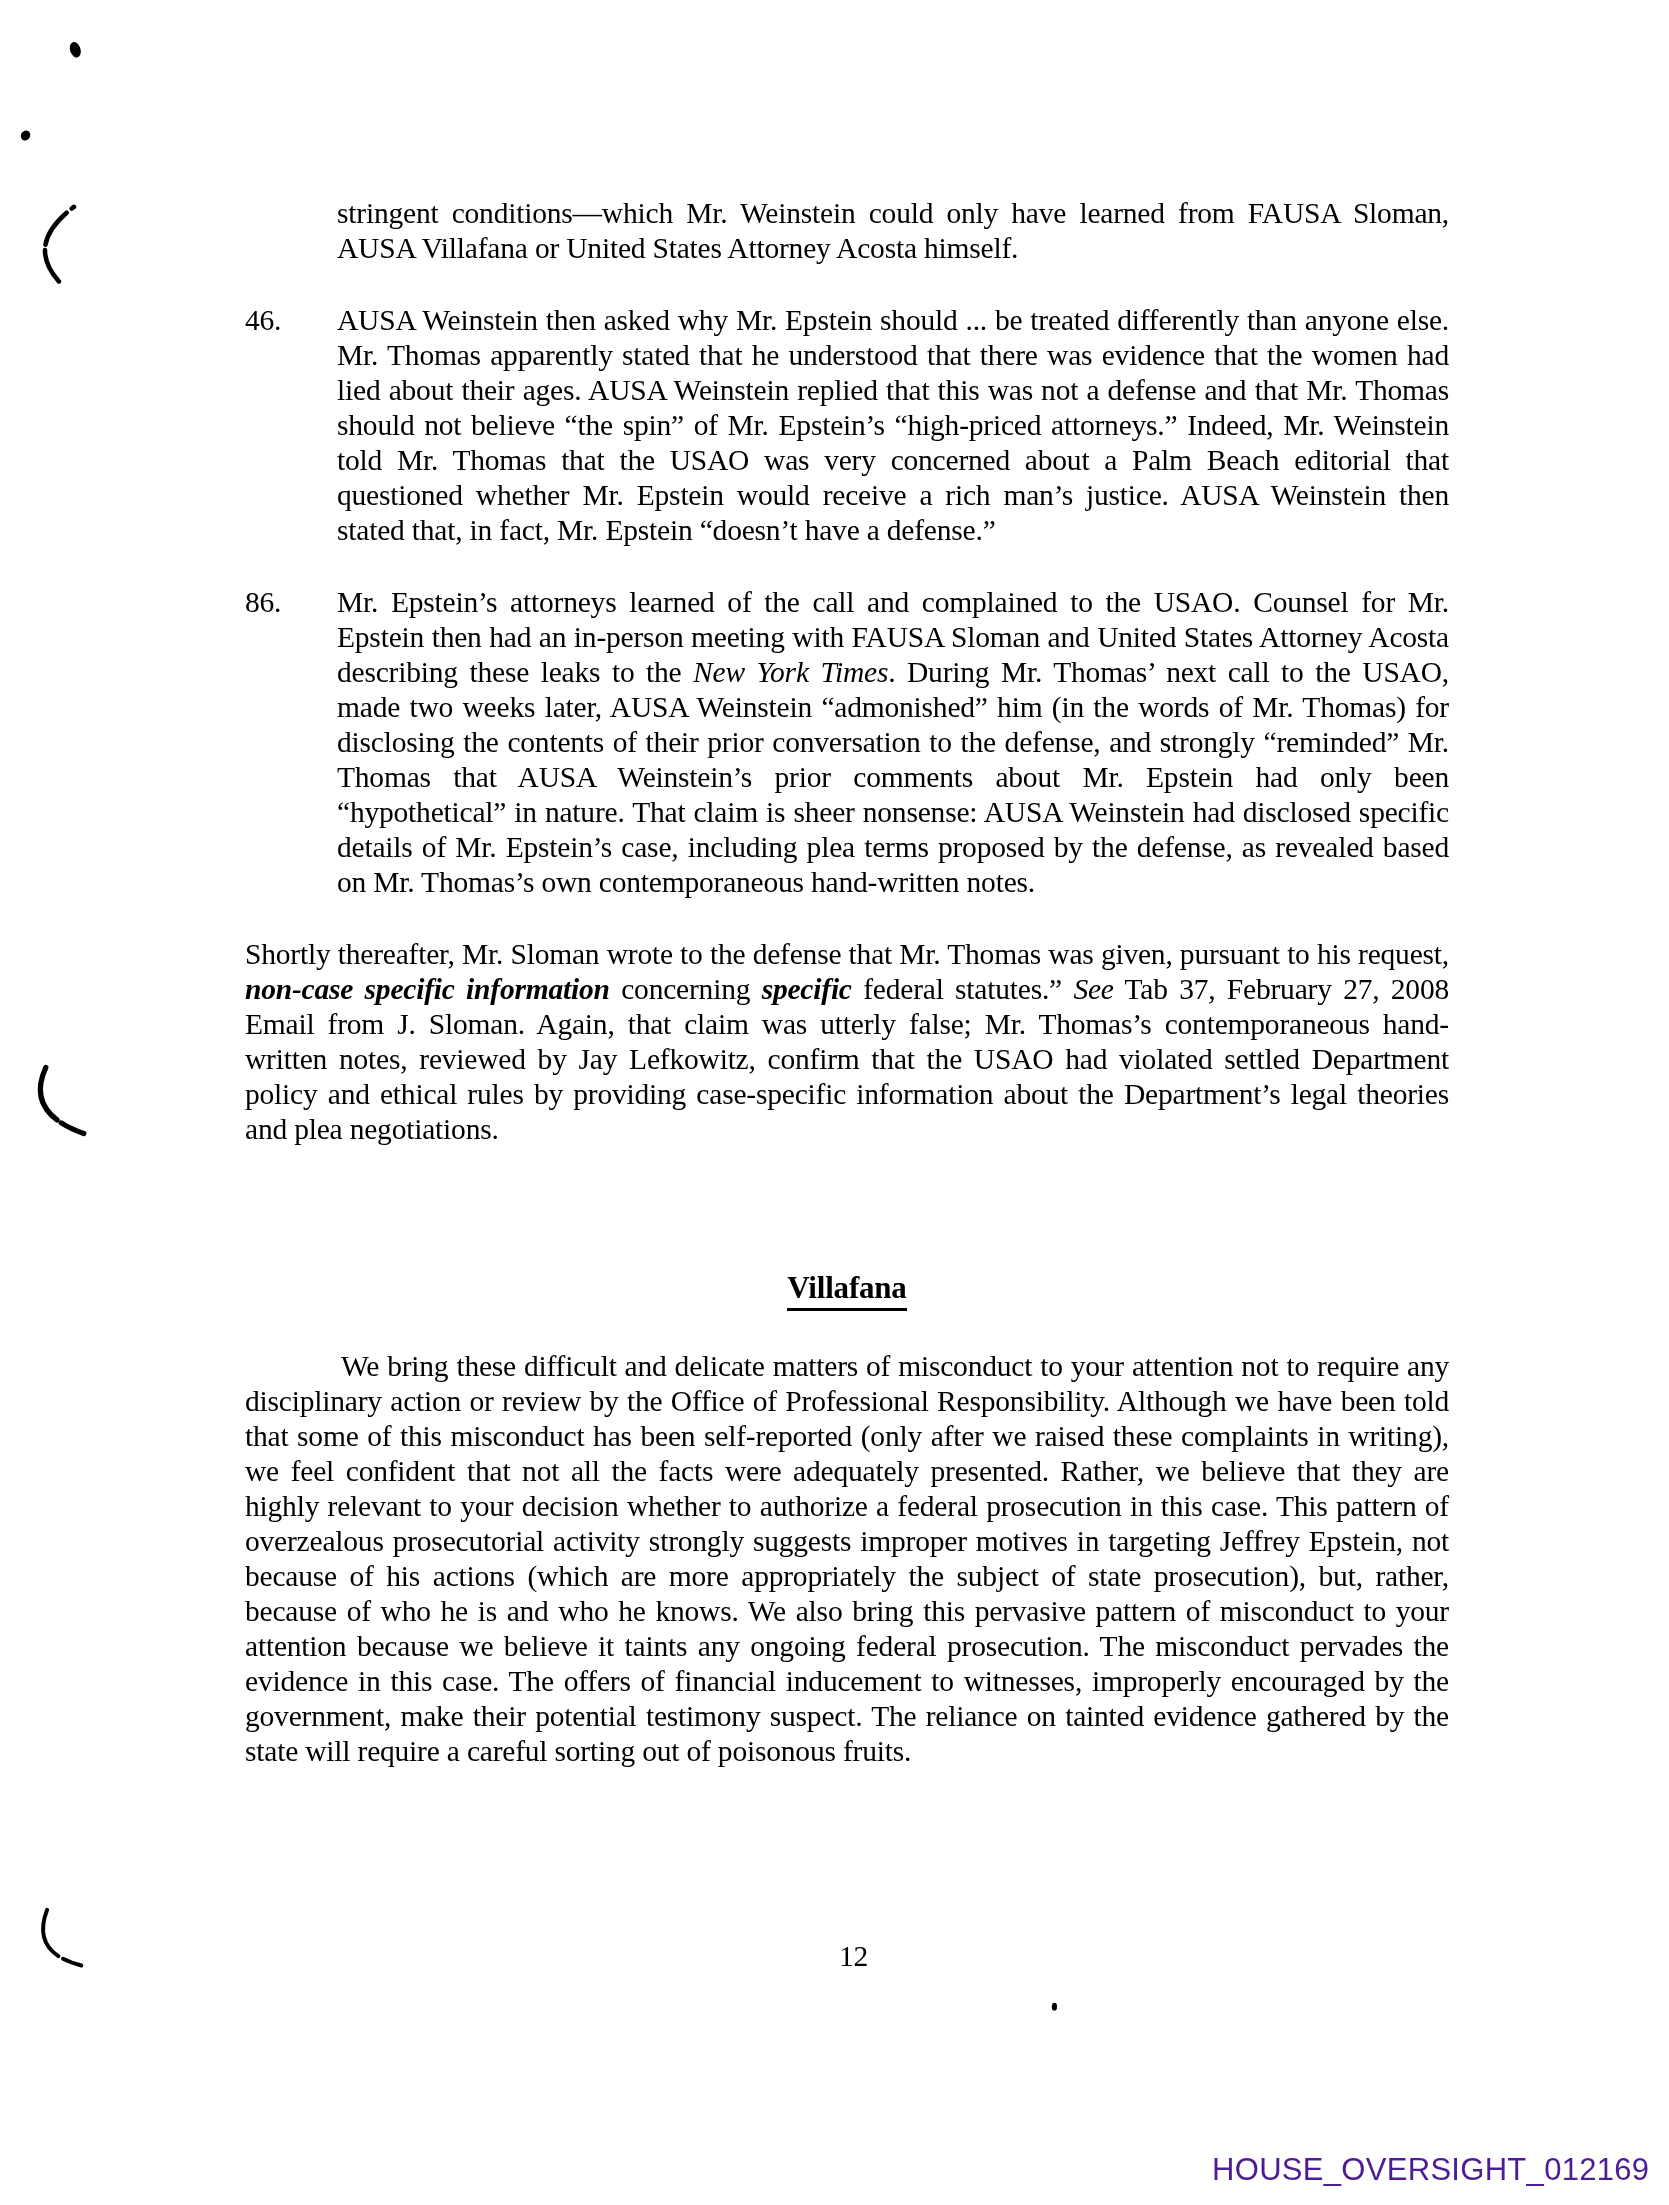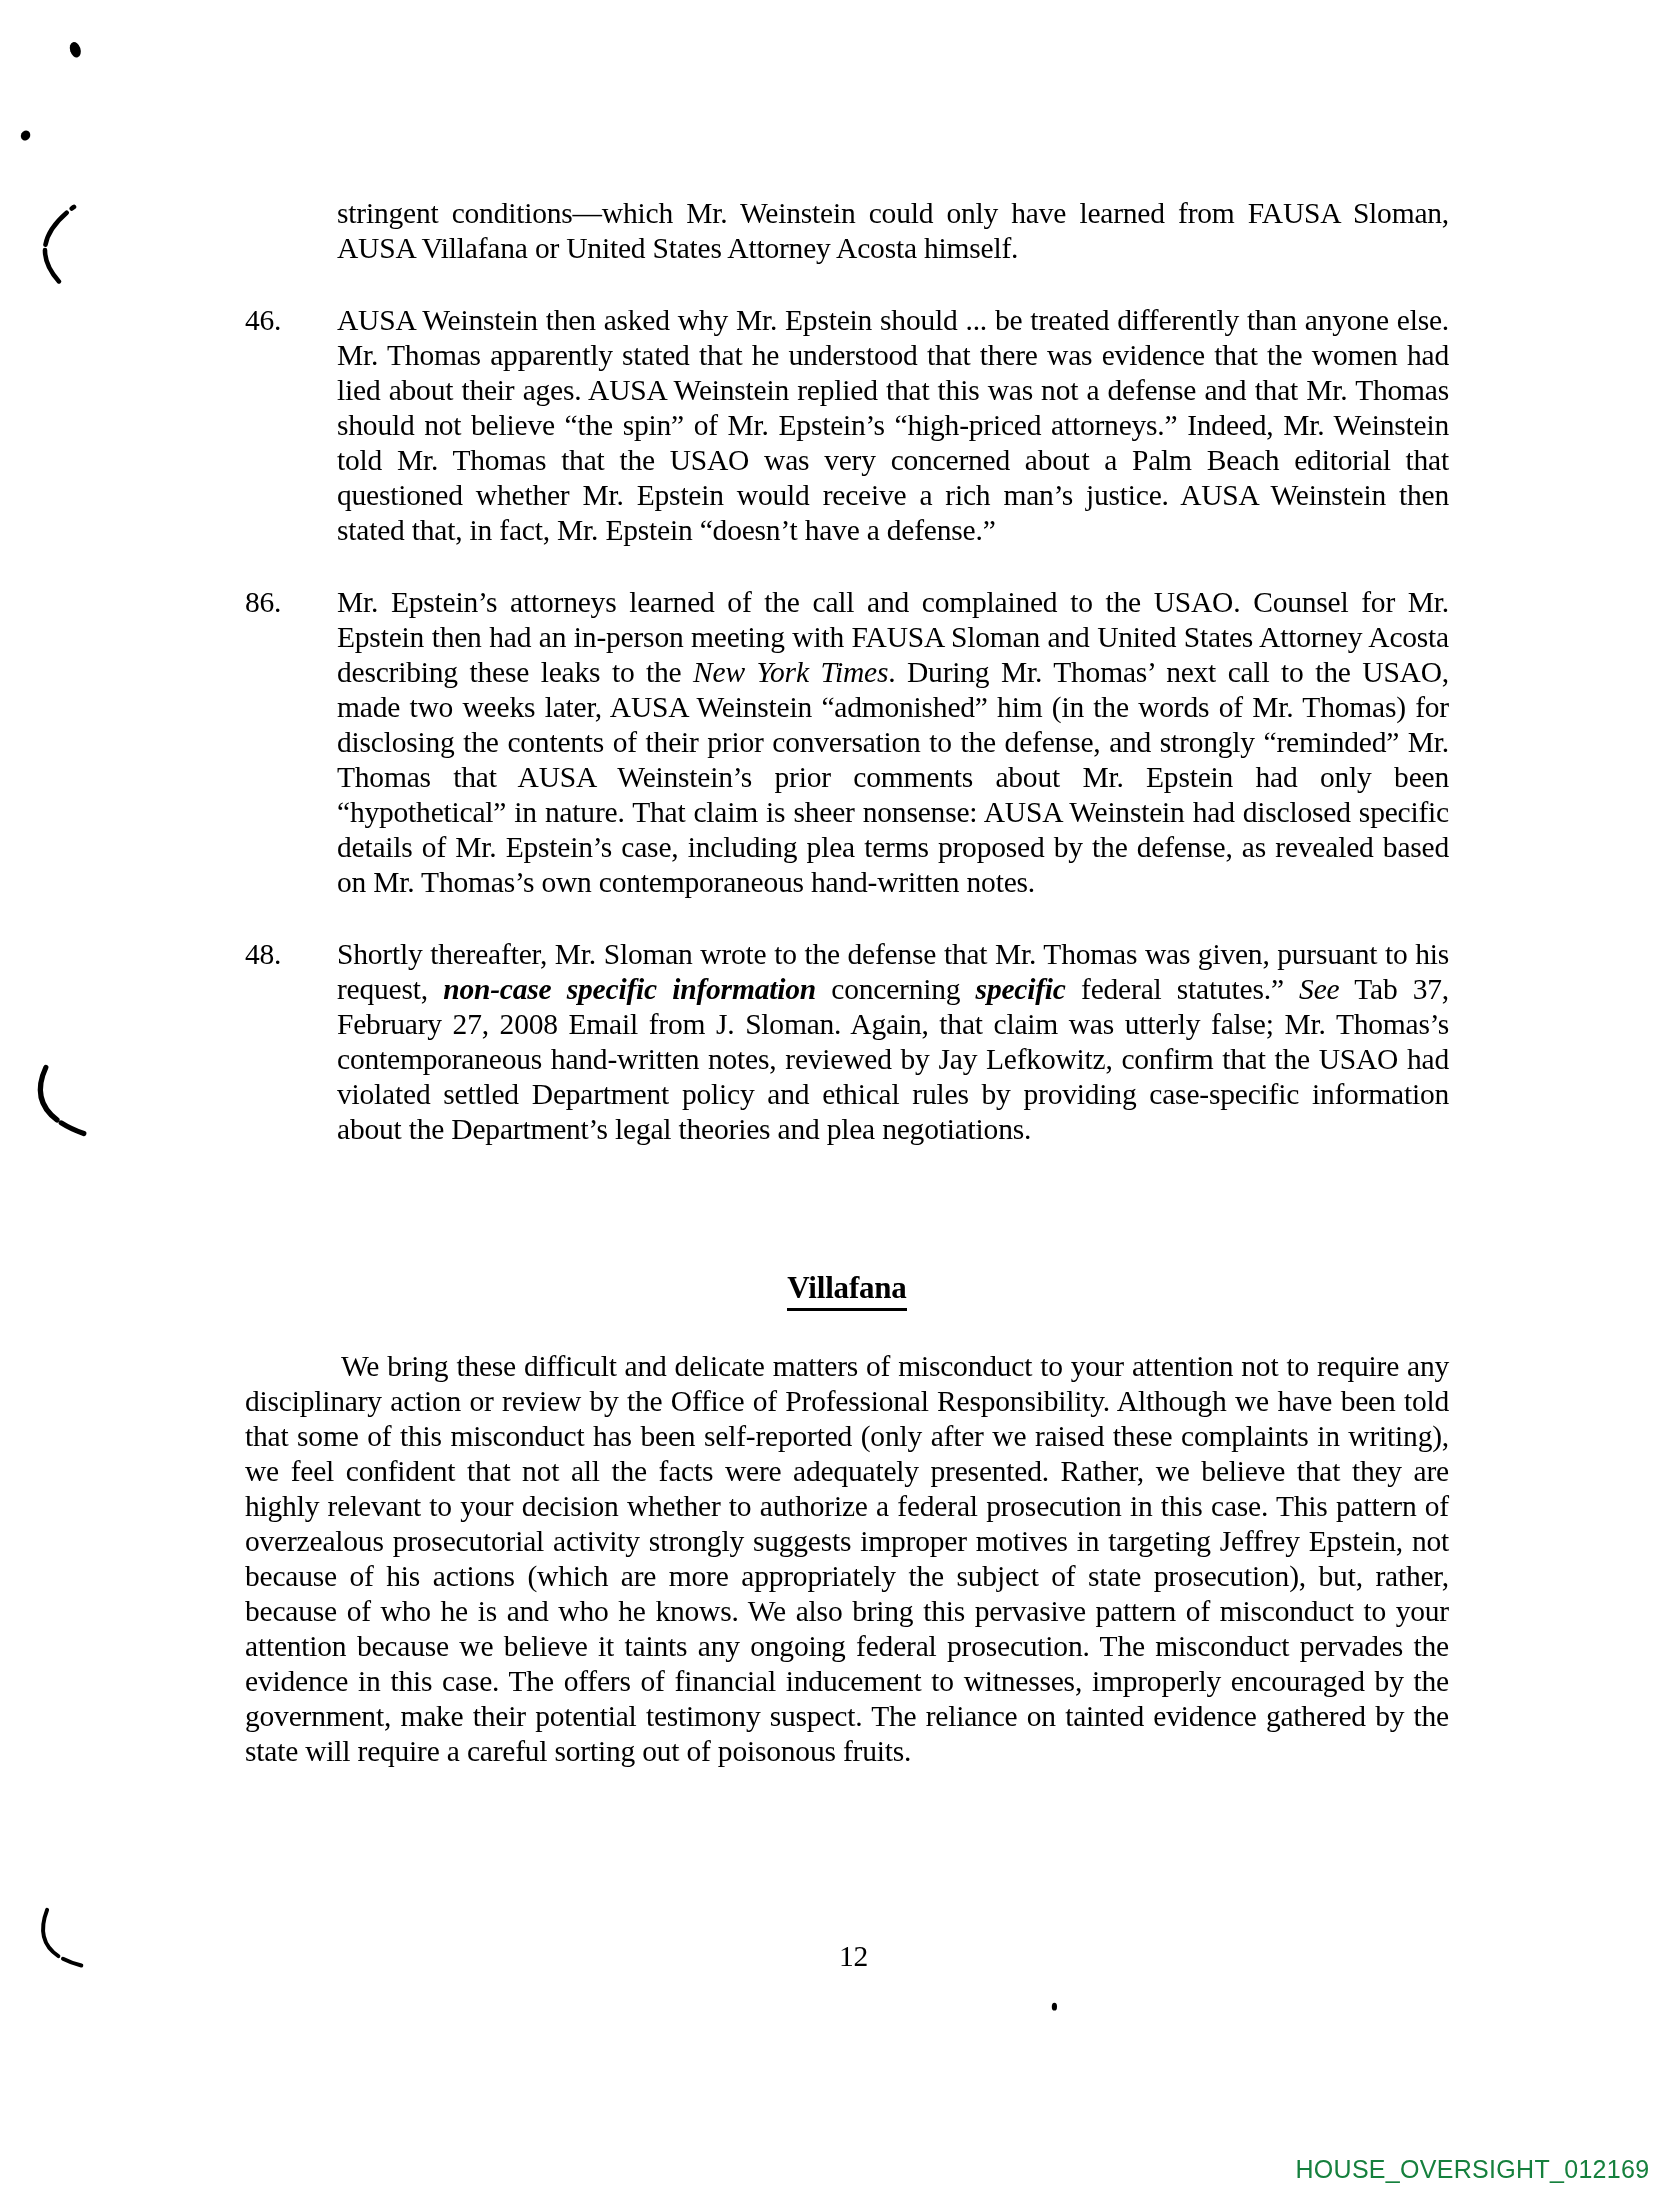--- a/index.html
+++ b/index.html
@@ -29,21 +29,21 @@
     display:inline-block;border-bottom:3.3px solid #000;padding-bottom:2.6px;
   }
   .concl-para{margin-top:38px;text-align:justify;text-indent:96px;}
   .page-number{
     position:absolute;left:821px;top:1939px;width:65px;text-align:center;
     font-size:29.5px;
   }
   .bates{
     position:absolute;right:19.6px;top:2152px;
     font-family:"Liberation Sans","DejaVu Sans",sans-serif;
-    font-size:25px;letter-spacing:0.3px;color:#15803d;
+    font-size:31px;letter-spacing:0.3px;color:#4c1d95;
   }
   .artifacts{position:absolute;inset:0;pointer-events:none;}
 </style>
 </head>
 <body>
 
 <div class="page">
 
   <svg class="artifacts" width="1669" height="2205" viewBox="0 0 2550 3369">
     <ellipse cx="115" cy="76" rx="8" ry="12" fill="#000" transform="rotate(-18 115 76)"></ellipse>
@@ -62,21 +62,20 @@
     <div id="numbered-container">
         <div class="numbered">
           <div class="num">46.</div>
           <div class="ntext"><span>AUSA Weinstein then asked why Mr. Epstein should ... be treated differently than anyone else.  Mr. Thomas apparently stated that he understood that there was evidence that the women had lied about their ages.  AUSA Weinstein replied that this was not a defense and that Mr. Thomas should not believe “the spin” of Mr. Epstein’s “high-priced attorneys.”  Indeed, Mr. Weinstein told Mr. Thomas that the USAO was very concerned about a Palm Beach editorial that questioned whether Mr. Epstein would receive a rich man’s justice.  AUSA Weinstein then stated that, in fact, Mr. Epstein “doesn’t have a defense.”</span></div>
         </div>
         <div class="numbered">
           <div class="num">86.</div>
           <div class="ntext"><span>Mr. Epstein’s attorneys learned of the call and complained to the USAO.  Counsel for Mr. Epstein then had an in-person meeting with FAUSA Sloman and United States Attorney Acosta describing these leaks to the </span><span class="ital">New York Times</span><span>.  During Mr. Thomas’ next call to the USAO, made two weeks later, AUSA Weinstein “admonished” him (in the words of Mr. Thomas) for disclosing the contents of their prior conversation to the defense, and strongly “reminded” Mr. Thomas that AUSA Weinstein’s prior comments about Mr. Epstein had only been “hypothetical” in nature.  That claim is sheer nonsense:  AUSA Weinstein had disclosed specific details of Mr. Epstein’s case, including plea terms proposed by the defense, as revealed based on Mr. Thomas’s own contemporaneous hand-written notes.</span></div>
         </div>
         <div class="numbered">
-          <div class="num">48.</div>
           <div class="ntext"><span>Shortly thereafter, Mr. Sloman wrote to the defense that Mr. Thomas was given, pursuant to his request, </span><span class="bold-ital">non-case specific information</span><span> concerning </span><span class="bold-ital">specific</span><span> federal statutes.”  </span><span class="ital">See</span><span> Tab 37, February 27, 2008 Email from J. Sloman.  Again, that claim was utterly false; Mr. Thomas’s contemporaneous hand-written notes, reviewed by Jay Lefkowitz, confirm that the USAO had violated settled Department policy and ethical rules by providing case-specific information about the Department’s legal theories and plea negotiations.</span></div>
         </div>
       </div>
 
     <div class="concl-head">
       <span>Villafana</span>
     </div>
 
     <div class="concl-para">We bring these difficult and delicate matters of misconduct to your attention not to require any disciplinary action or review by the Office of Professional Responsibility.  Although we have been told that some of this misconduct has been self-reported (only after we raised these complaints in writing), we feel confident that not all the facts were adequately presented.  Rather, we believe that they are highly relevant to your decision whether to authorize a federal prosecution in this case.  This pattern of overzealous prosecutorial activity strongly suggests improper motives in targeting Jeffrey Epstein, not because of his actions (which are more appropriately the subject of state prosecution), but, rather, because of who he is and who he knows.  We also bring this pervasive pattern of misconduct to your attention because we believe it taints any ongoing federal prosecution.  The misconduct pervades the evidence in this case.  The offers of financial inducement to witnesses, improperly encouraged by the government, make their potential testimony suspect.  The reliance on tainted evidence gathered by the state will require a careful sorting out of poisonous fruits.</div>
 

